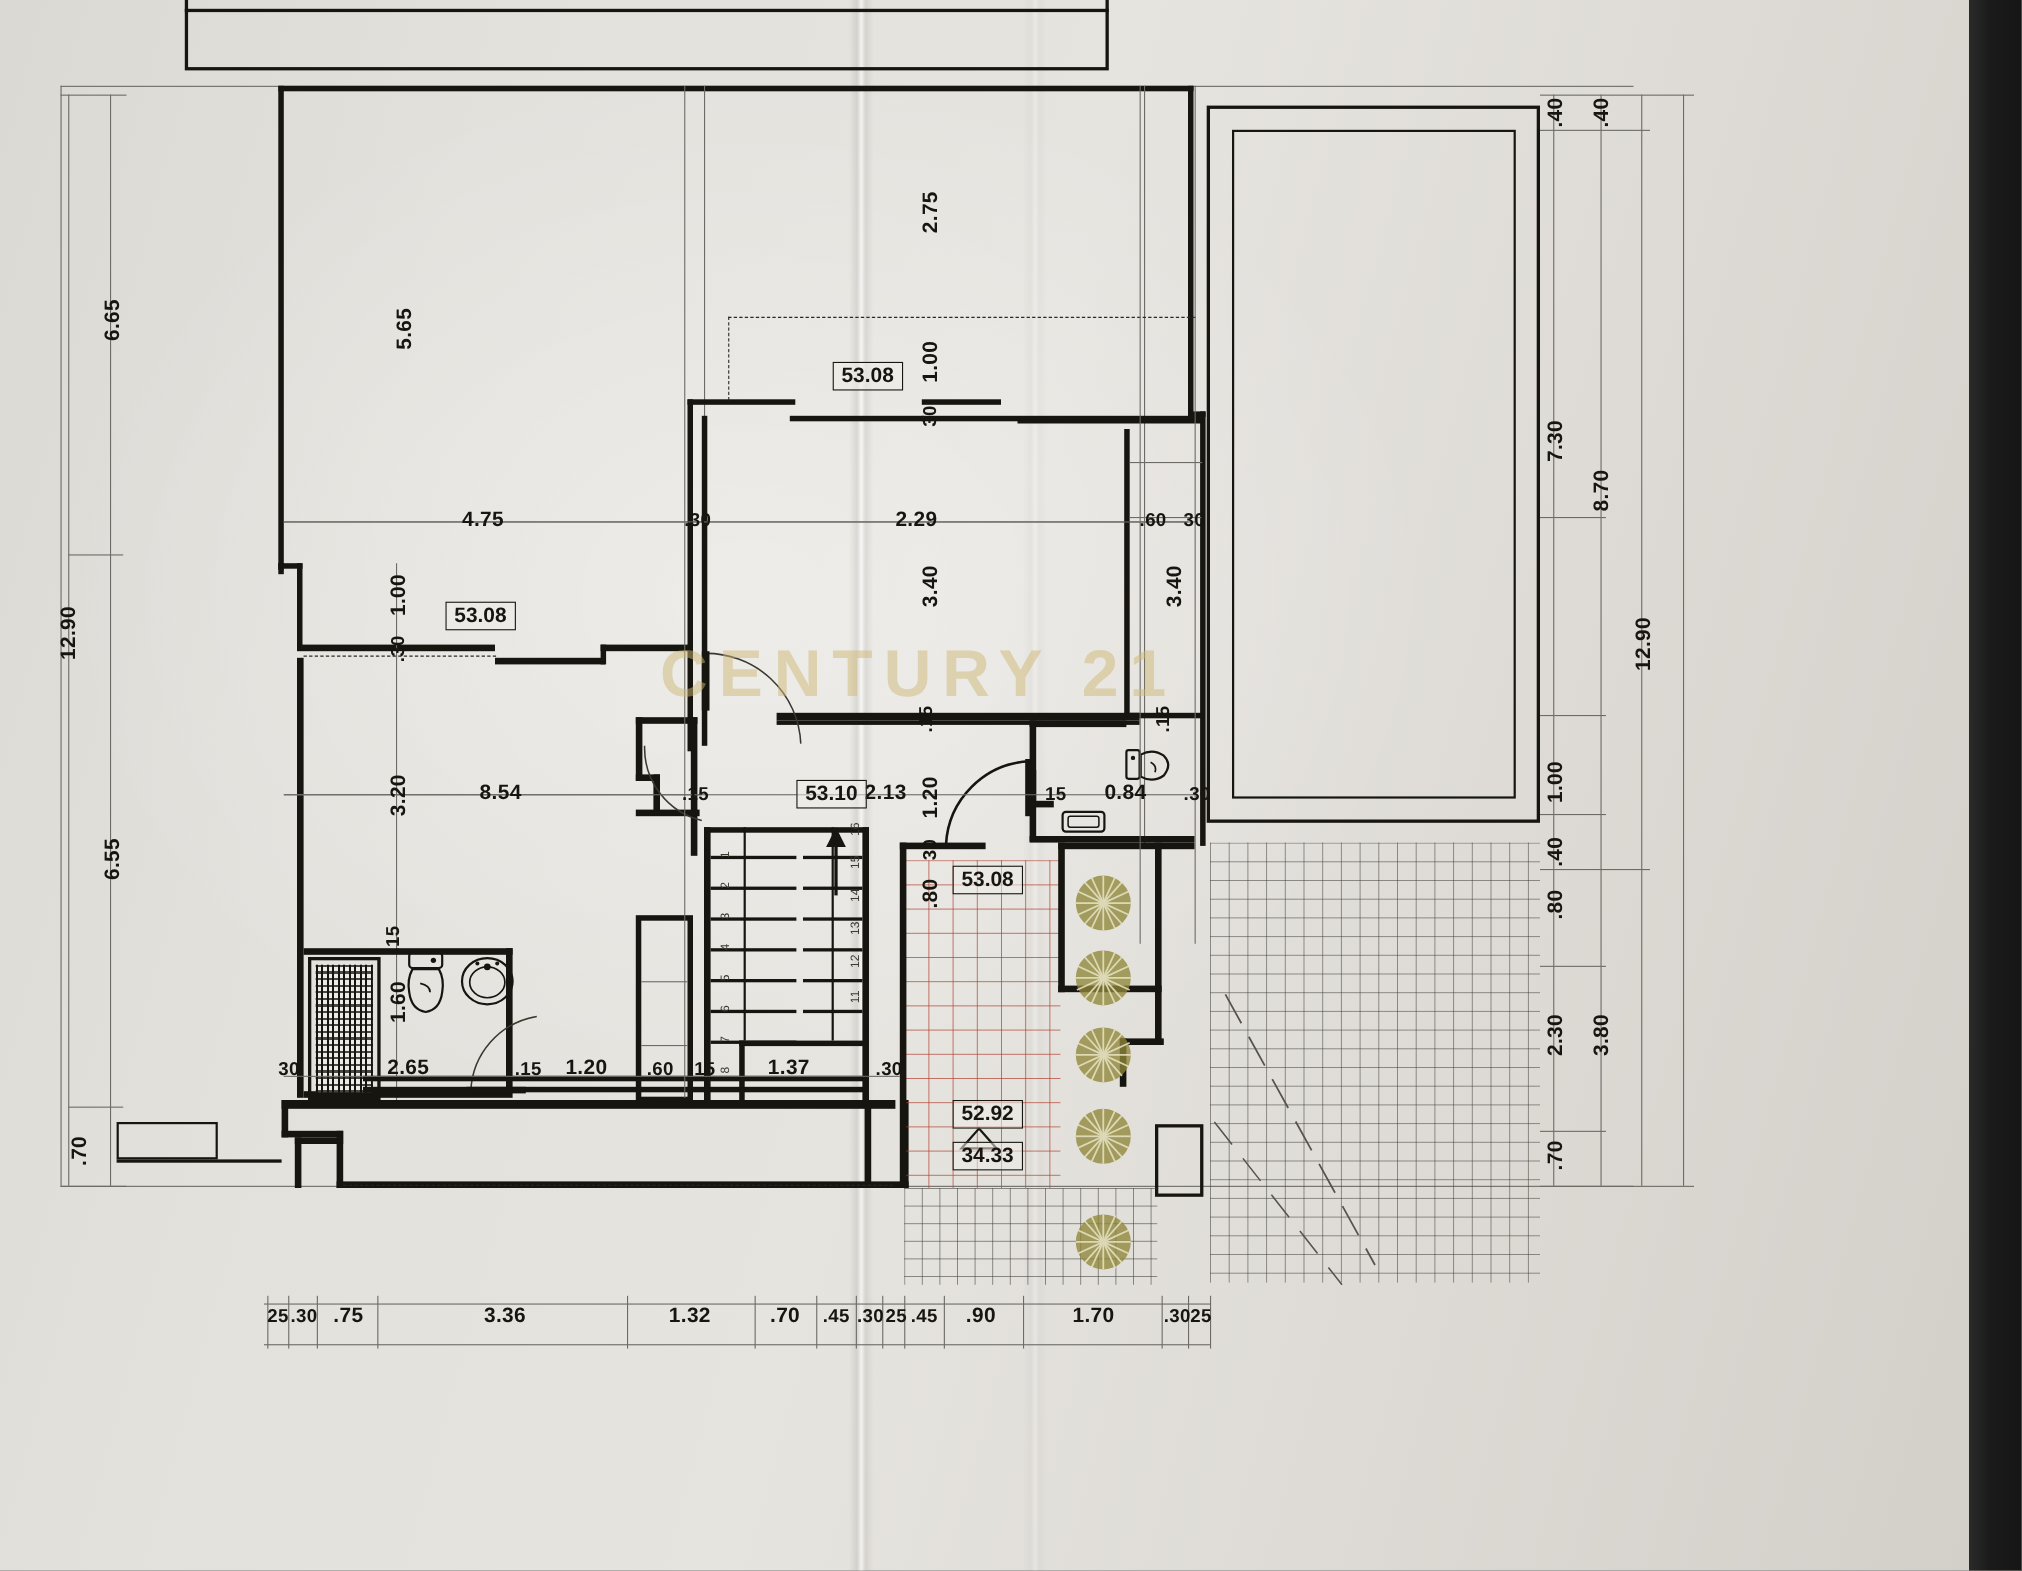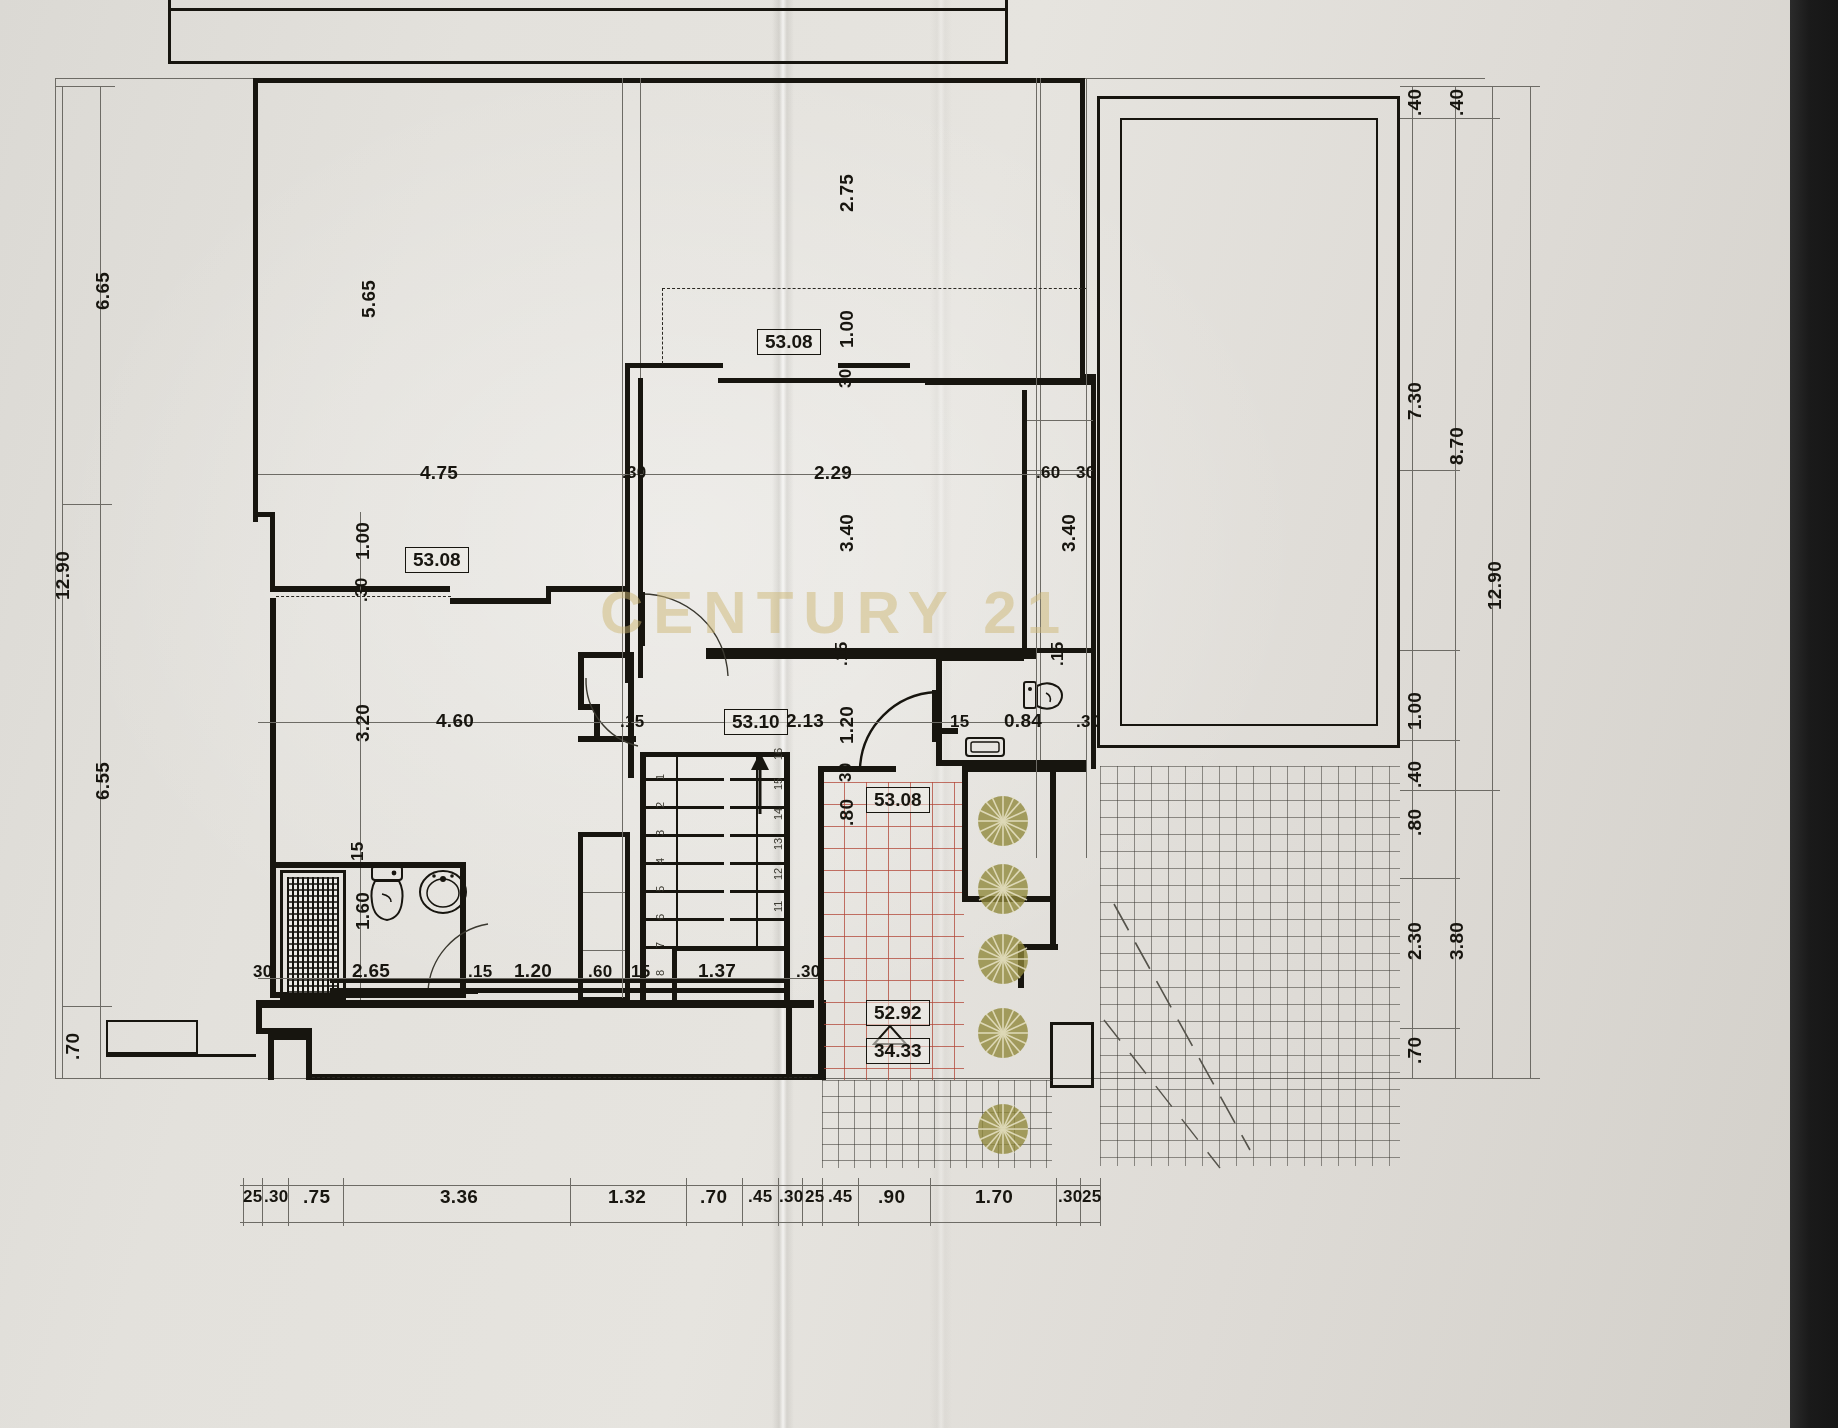--- a/index.html
+++ b/index.html
@@ -562,21 +562,21 @@
   <div class="dim rot" style="left:352px;  top:742px;">3.20</div>
   <div class="dim sm rot" style="left:348px; top:866px;">.15</div>
   <div class="dim rot" style="left:352px;  top:930px;">1.60</div>
   <div class="dim sm" style="left:253px;  top:962px;">30</div>
 
   <div class="dim" style="left:420px;  top:462px;">4.75</div>
   <div class="dim sm" style="left:622px; top:463px;">.30</div>
   <div class="dim" style="left:814px;  top:462px;">2.29</div>
   <div class="dim sm" style="left:1036px; top:463px;">.60</div>
   <div class="dim sm" style="left:1076px; top:463px;">30</div>
-  <div class="dim" style="left:436px;  top:710px;">4.60</div>
+  <div class="dim" style="left:436px;  top:710px;">8.54</div>
   <div class="dim sm" style="left:620px; top:712px;">.15</div>
   <div class="dim" style="left:786px;  top:710px;">2.13</div>
   <div class="dim sm" style="left:950px; top:712px;">15</div>
   <div class="dim" style="left:1004px; top:710px;">0.84</div>
   <div class="dim sm" style="left:1076px; top:712px;">.30</div>
   <div class="dim sm" style="left:253px; top:962px;"></div>
   <div class="dim" style="left:352px;  top:960px;">2.65</div>
   <div class="dim sm" style="left:468px; top:962px;">.15</div>
   <div class="dim" style="left:514px;  top:960px;">1.20</div>
   <div class="dim sm" style="left:588px; top:962px;">.60</div>

